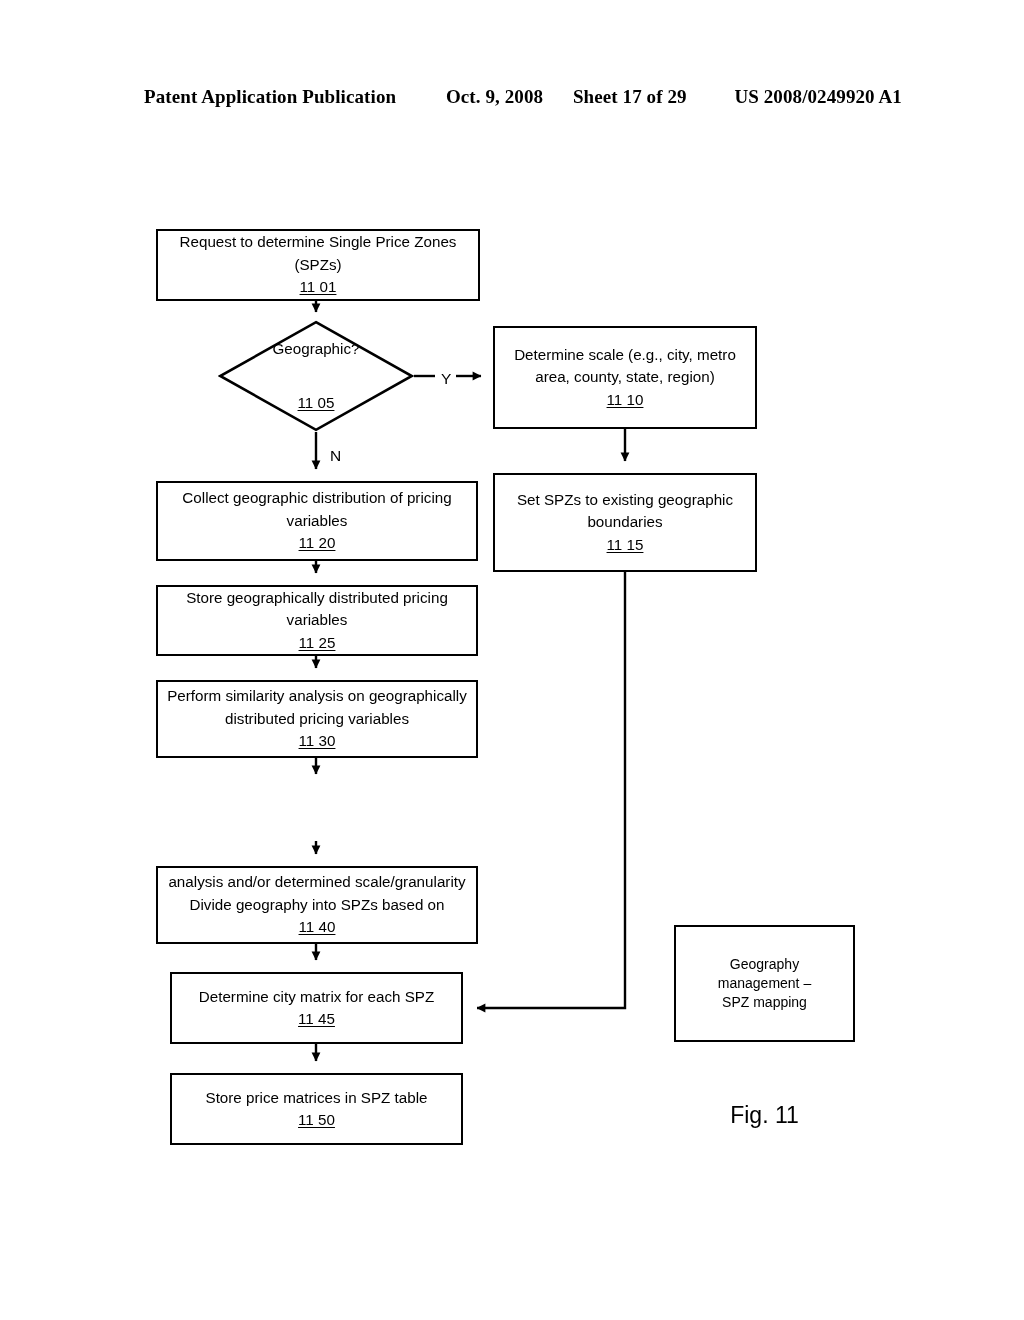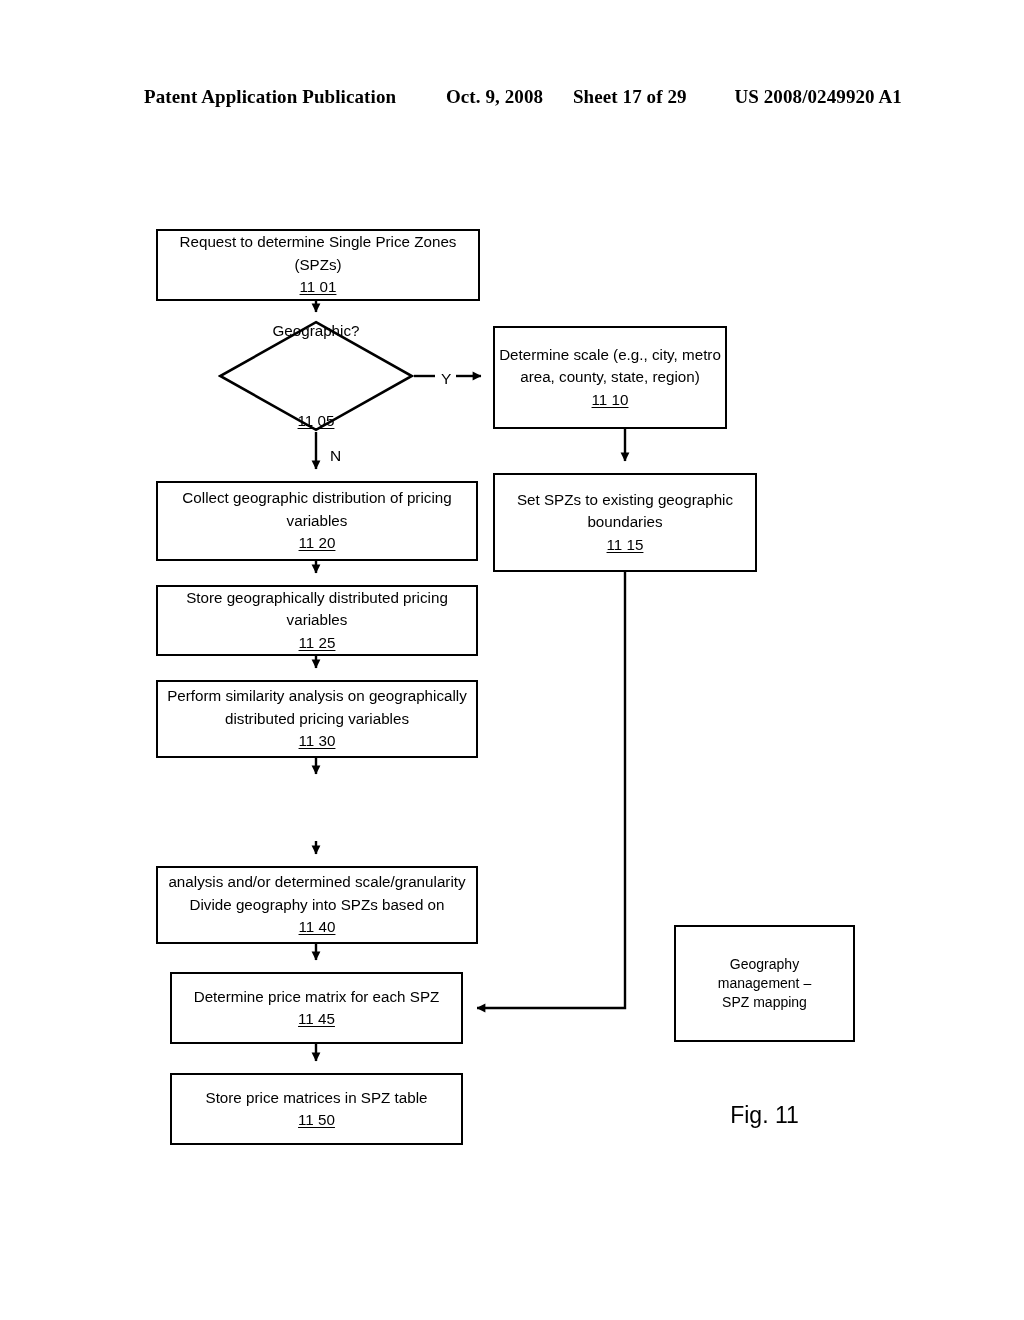--- a/index.html
+++ b/index.html
@@ -62,21 +62,21 @@
   }
   .node .line { display: block; white-space: nowrap; }
   .node .ref {
     display: block;
     text-decoration: underline;
     text-underline-offset: 2px;
   }
 
   
   #box-1101 { left: 156px; top: 229px;  width: 324px; height: 72px; }
-  #box-1110 { left: 493px; top: 326px;  width: 234px; height: 103px; }
+  #box-1110 { left: 493px; top: 326px;  width: 264px; height: 103px; }
   #box-1120 { left: 156px; top: 481px;  width: 322px; height: 80px; }
   #box-1115 { left: 493px; top: 473px;  width: 264px; height: 99px; }
   #box-1125 { left: 156px; top: 585px;  width: 322px; height: 71px; }
   #box-1130 { left: 156px; top: 680px;  width: 322px; height: 78px; }
   #box-1135 { left: 156px; top: 786px;  width: 322px; height: 55px; }
   #box-1140 { left: 156px; top: 866px;  width: 322px; height: 78px; }
   #box-1145 { left: 170px; top: 972px;  width: 293px; height: 72px; }
   #box-1150 { left: 170px; top: 1073px; width: 293px; height: 72px; }
 
   
@@ -96,21 +96,21 @@
   }
   .diamond-label {
     position: absolute;
     left: 0;
     top: 0;
     width: 196px;
     height: 112px;
     display: flex;
     flex-direction: column;
     align-items: center;
-    justify-content: space-between;
+    justify-content: center;
     text-align: center;
     font-size: 15.2px;
     line-height: 1.47;
     pointer-events: none;
     gap: 31px;
   }
   .diamond-label .ref {
     text-decoration: underline;
     text-underline-offset: 2px;
   }
@@ -269,21 +269,21 @@
   </div>
 
 
   <div class="node" id="box-1140">
     <span class="line">analysis and/or determined scale/granularity</span>
     <span class="line">Divide geography into SPZs based on</span>
     <span class="ref">11 40</span>
   </div>
 
   <div class="node" id="box-1145">
-    <span class="line">Determine price matrix for each SPZ</span>
+    <span class="line">Determine city matrix for each SPZ</span>
     <span class="ref">11 45</span>
   </div>
 
   <div class="node" id="box-1150">
     <span class="line">Store price matrices in SPZ table</span>
     <span class="ref">11 50</span>
   </div>
 
   <div id="legend-box">
     <span class="line">Geography</span>

